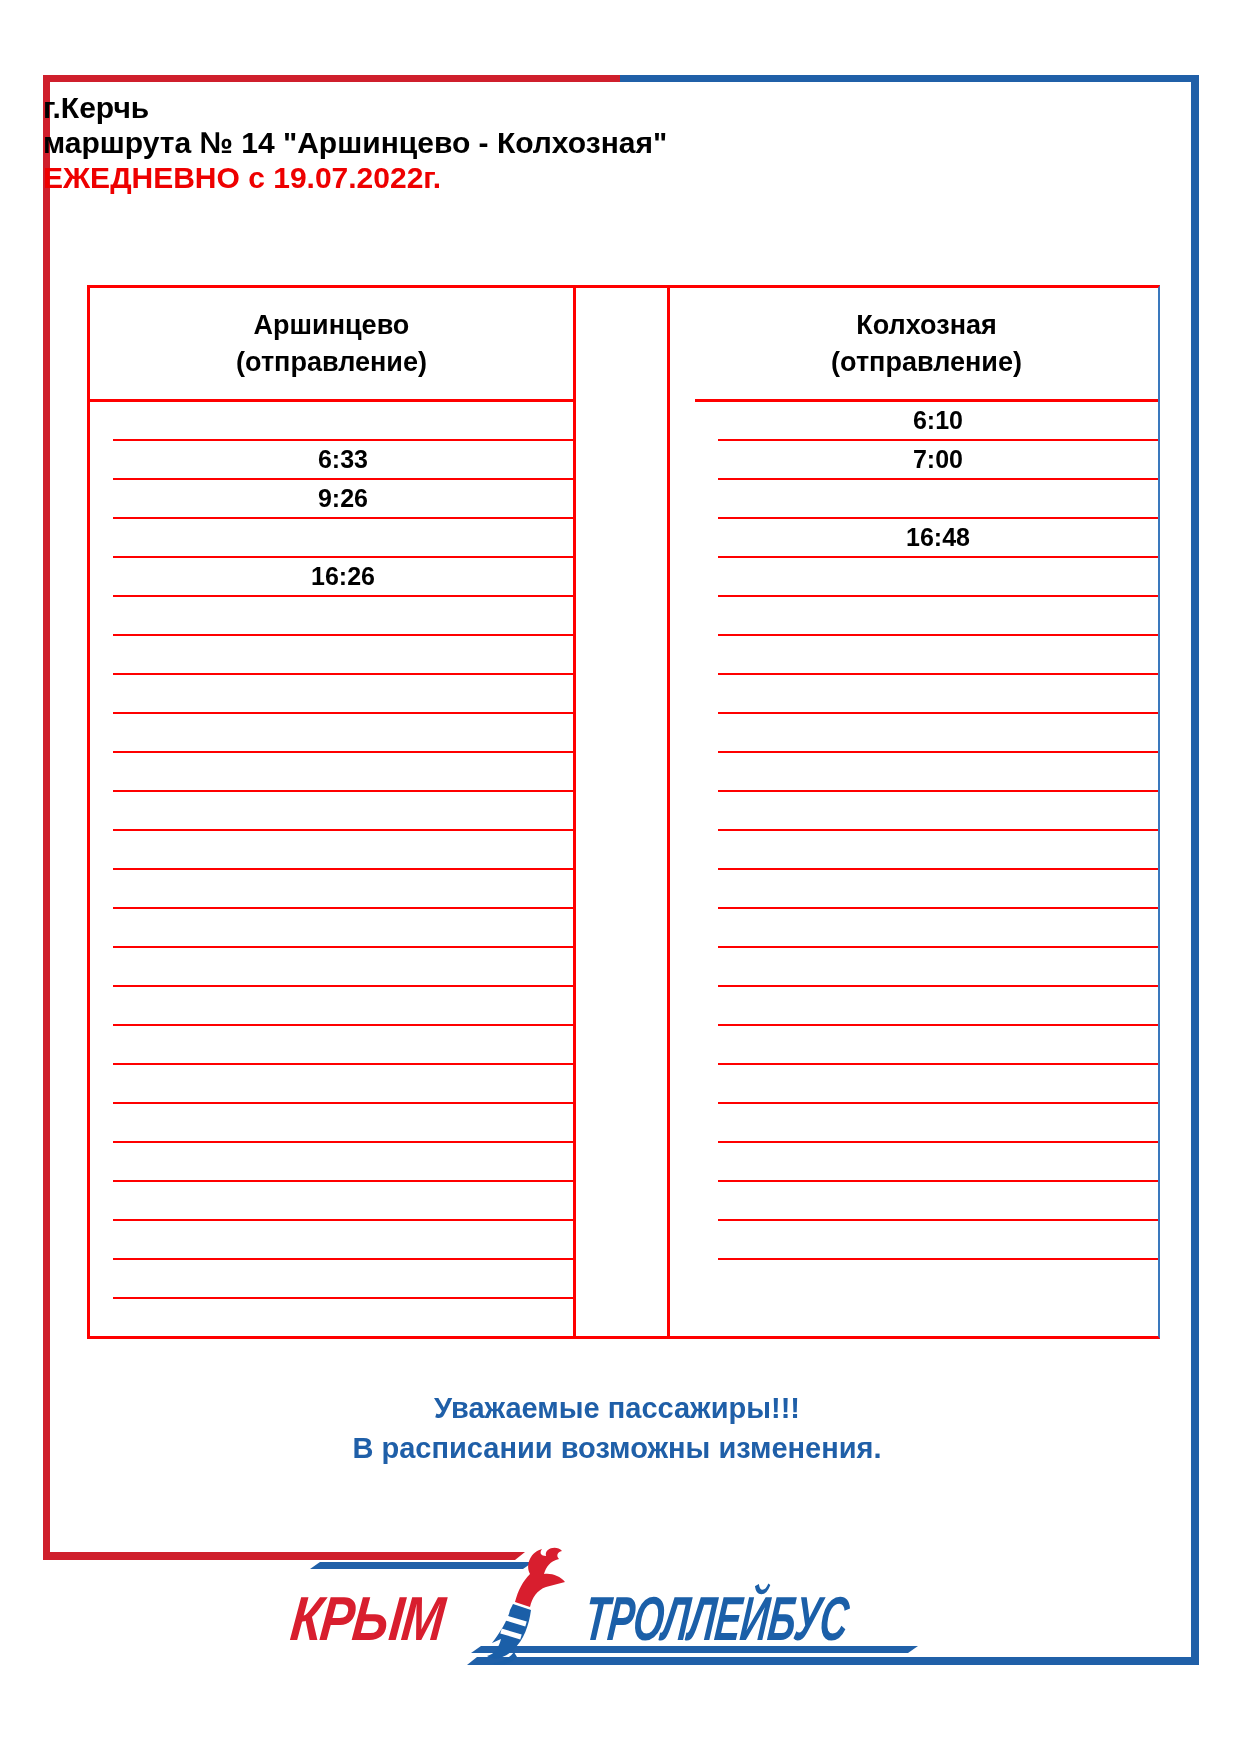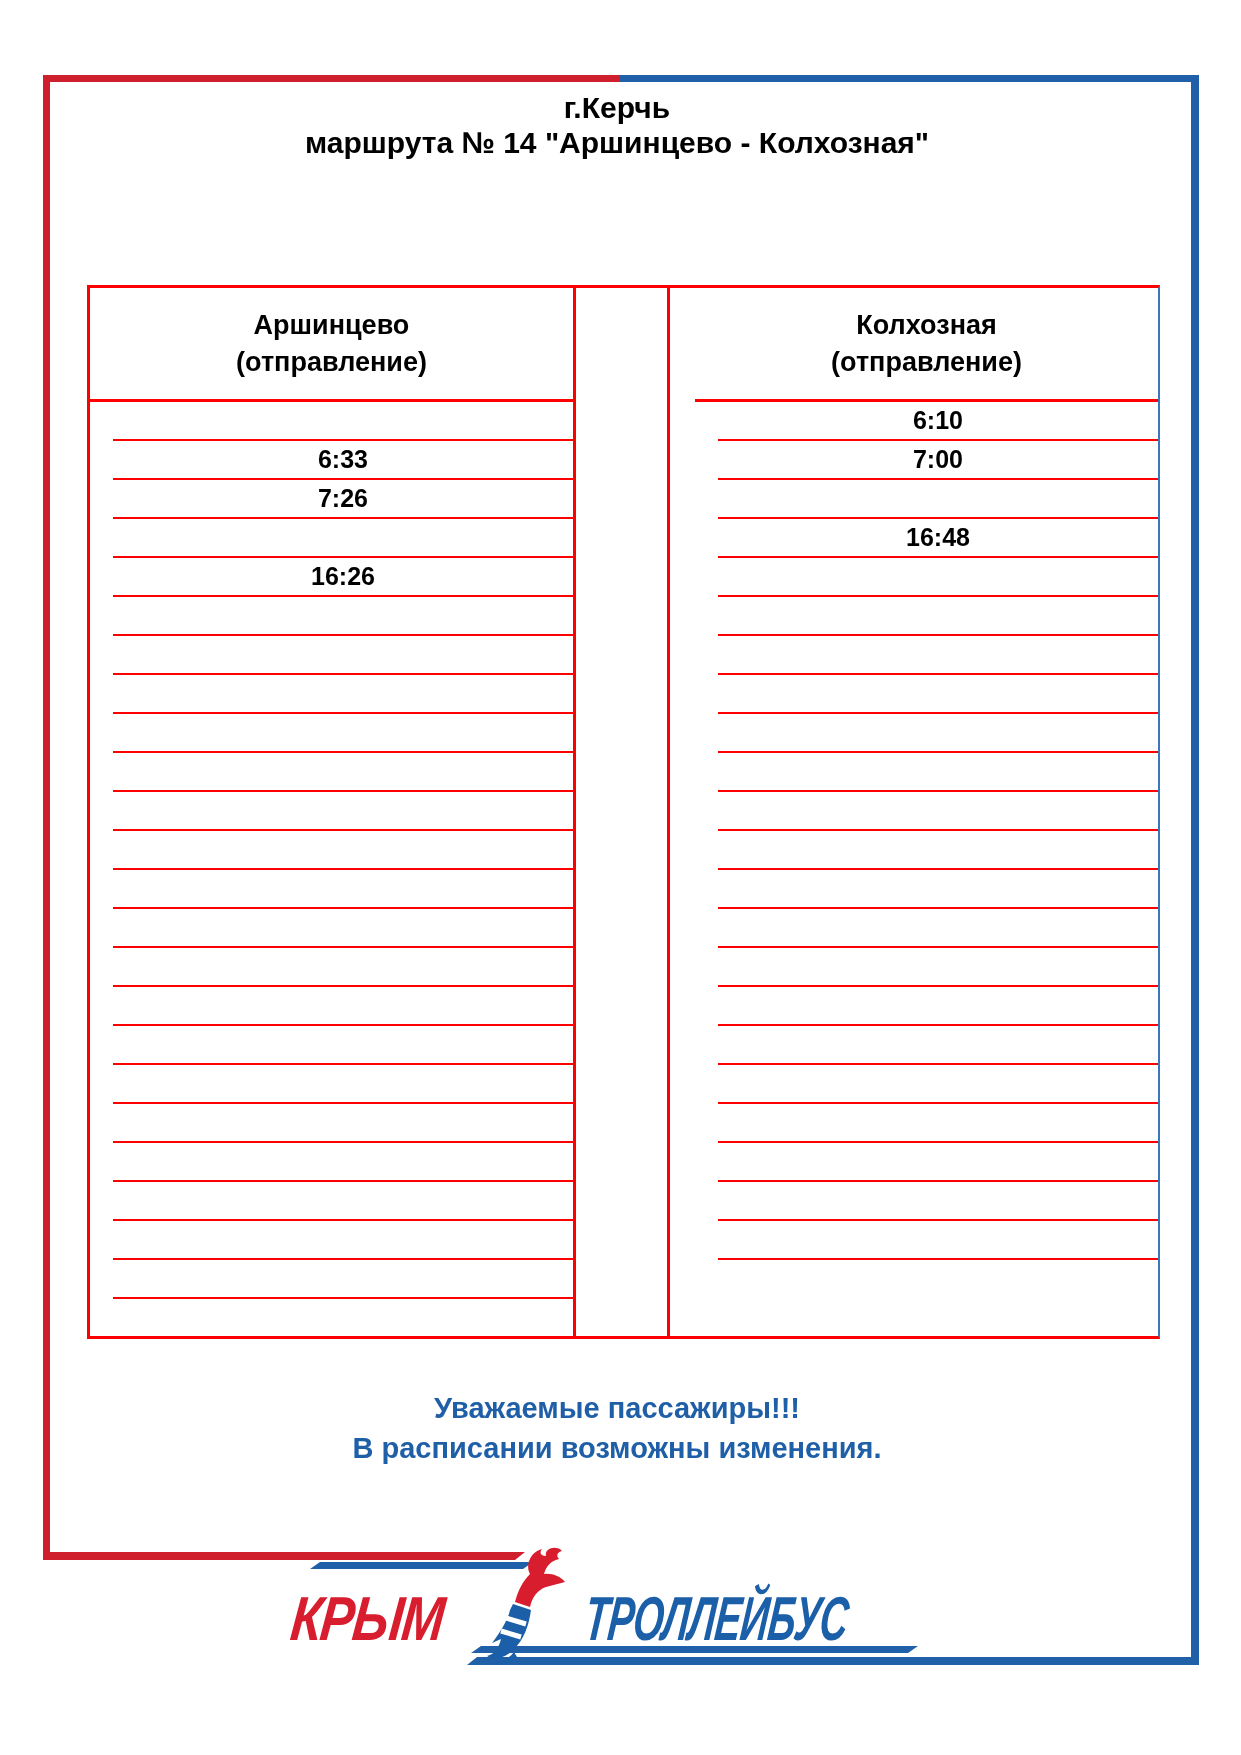--- a/index.html
+++ b/index.html
@@ -30,21 +30,21 @@
   #frame-bottom-left{left:43px;top:1552px;width:482px;height:8px;
     clip-path:polygon(0 0,100% 0,calc(100% - 10px) 100%,0 100%);}
   #frame-bottom-right{left:467px;top:1657px;width:732px;height:8px;
     clip-path:polygon(10px 0,100% 0,100% 100%,0 100%);}
   #logo-accent-blue-top{left:310px;top:1562px;width:223px;height:7px;
     clip-path:polygon(10px 0,100% 0,calc(100% - 10px) 100%,0 100%);}
   #logo-underline-blue{left:471px;top:1646px;width:447px;height:7px;
     clip-path:polygon(10px 0,100% 0,calc(100% - 10px) 100%,0 100%);}
 
   
-  #title{left:43px;right:50px;top:90px;text-align:center;
+  #title{left:43px;right:50px;top:90px;
     font-weight:bold;font-size:30px;line-height:35px;color:#000;}
   #title .red-line{color:var(--title_red);}
 
   
   #schedule{left:87px;top:285px;width:1073px;display:flex;
     justify-content:space-between;position:absolute;}
   .col{box-sizing:border-box;background:#fff;}
   .col-left{width:489px;border:3px solid var(--table_red);}
   .col-right{width:493px;border:3px solid var(--table_red);
     border-right:2px solid var(--table_blue);padding-left:25px;}
@@ -78,32 +78,33 @@
 <div class="bar red" id="frame-left"></div>
 <div class="bar blue" id="frame-right"></div>
 <div class="bar red" id="frame-bottom-left"></div>
 <div class="bar blue" id="frame-bottom-right"></div>
 <div class="bar blue" id="logo-accent-blue-top"></div>
 <div class="bar blue" id="logo-underline-blue"></div>
 
 <div class="abs" id="title">
   <div>г.Керчь</div>
   <div>маршрута № 14 "Аршинцево - Колхозная"</div>
+  <div class="red-line">ЕЖЕДНЕВНО с 19.07.2022г.</div>
 </div>
 
 <div id="schedule">
   <div class="col col-left">
     <div class="col-header">
       <div>Аршинцево</div>
       <div>(отправление)</div>
     </div>
     <div class="rows">
         <div class="cell"></div>
         <div class="cell">6:33</div>
-        <div class="cell">7:26</div>
+        <div class="cell">9:26</div>
         <div class="cell"></div>
         <div class="cell">16:26</div>
         <div class="cell"></div>
         <div class="cell"></div>
         <div class="cell"></div>
         <div class="cell"></div>
         <div class="cell"></div>
         <div class="cell"></div>
         <div class="cell"></div>
         <div class="cell"></div>

